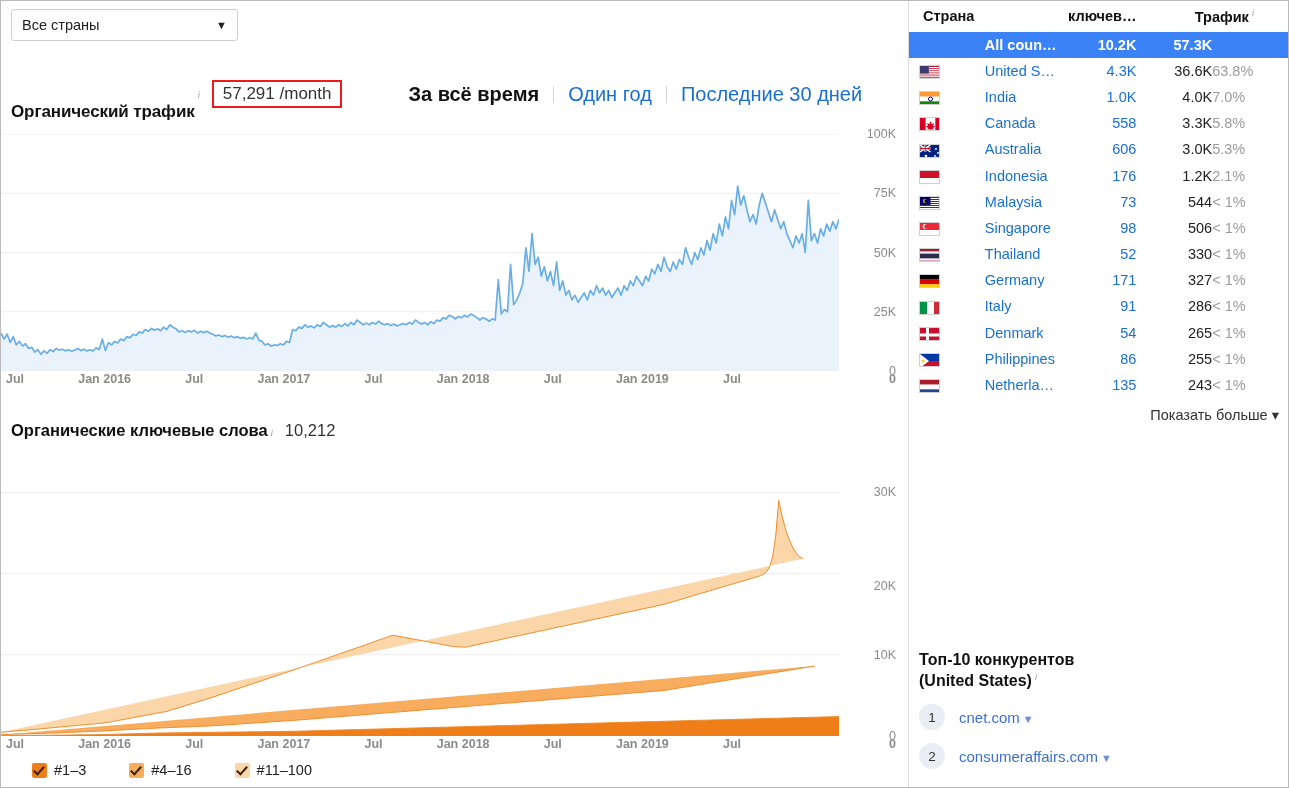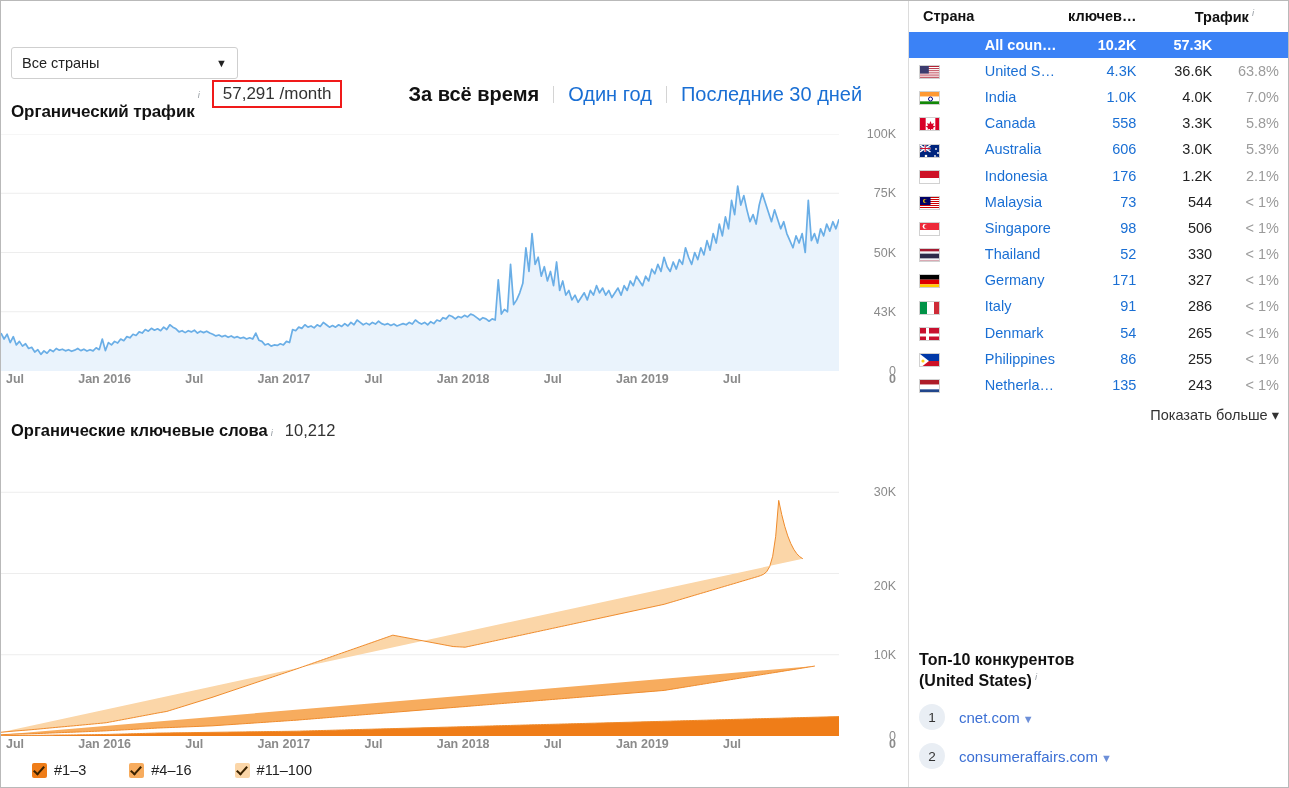--- a/index.html
+++ b/index.html
@@ -14,21 +14,21 @@
   }
   .frame { position:absolute; inset:0; border:1px solid #b9b9b9; display:flex; }
 
   
   .left { width: 908px; height:100%; position:relative; border-right:1px solid #dcdcdc; }
 
   .country-select {
     position:absolute; left:10px; top:8px; width:227px; height:32px;
     border:1px solid #cfcfcf; border-radius:3px; background:#fff;
     display:flex; align-items:center; padding:0 10px;
-    font-size:14.5px; color:#222; cursor:pointer;margin-top:38px;
+    font-size:14.5px; color:#222; cursor:pointer;
   }
   .country-select .caret { margin-left:auto; font-size:11px; color:#222; }
 
   .metric-row { position:absolute; left:10px; top:76px; right:10px; height:34px; display:flex; align-items:center; }
   .metric-title { font-size:17px; font-weight:bold; color:#111; letter-spacing:-0.1px;margin-top:36px; }
   .sup-i { font-size:9.5px; color:#9aa0a6; vertical-align:super; margin-left:3px; font-style:italic; font-weight:normal; }
   .metric-value-box {
     margin-left:12px; border:2.5px solid #f01a1a; padding:3px 9px 4px;
     font-size:17px; color:#333; line-height:1.05; background:#fff;
   }
@@ -67,21 +67,21 @@
   .ctable th {
     font-size:14.5px; font-weight:bold; color:#111; padding:6px 0 7px; text-align:left;
     background:#fff; white-space:nowrap;
   }
   .ctable th.num { text-align:right; }
   .ctable td { font-size:14.5px; padding:5px 0; white-space:nowrap; }
   .c-flag { width:34px; padding-left:10px !important; }
   .c-name { color:#1a6fd4; overflow:hidden; text-overflow:ellipsis; }
   .c-kw   { width:62px; text-align:right; color:#1a6fd4; }
   .c-tr   { width:62px; text-align:right; color:#222; }
-  .c-pct  { width:58px; text-align:right; color:#9b9b9b; padding-right:9px !important; }
+  .c-pct  { width:58px; text-align:left; color:#9b9b9b; padding-right:9px !important; }
   tr.selected { background:#3b82f6; }
   tr.selected td, tr.selected td.c-name, tr.selected td.c-kw, tr.selected td.c-tr { color:#fff; font-weight:bold; }
   tr.selected td.c-name { padding-left:0; }
   .flag { width:21px; height:14px; display:inline-block; border:0.5px solid rgba(0,0,0,.18); position:relative; overflow:hidden; vertical-align:middle; }
   .showmore { text-align:right; padding:9px 9px 0 0; font-size:14.5px; color:#333; cursor:pointer; }
 
   .comp { position:absolute; left:0; right:0; top:648px; padding:0 10px; }
   .comp-title { font-size:16px; font-weight:bold; color:#111; line-height:1.32; }
   .comp-item { display:flex; align-items:center; gap:14px; margin-top:13px; }
   .rank { width:26px; height:26px; border-radius:50%; background:#e9eef4; color:#333;
@@ -121,21 +121,21 @@
             <line x1="0" y1="237" x2="838" y2="237" stroke="#ededed" stroke-width="1"></line>
             <line x1="0" y1="177.75" x2="838" y2="177.75" stroke="#ededed" stroke-width="1"></line>
             <line x1="0" y1="118.5" x2="838" y2="118.5" stroke="#ededed" stroke-width="1"></line>
             <line x1="0" y1="59.25" x2="838" y2="59.25" stroke="#ededed" stroke-width="1"></line>
             <line x1="0" y1="0" x2="838" y2="0" stroke="#ededed" stroke-width="1"></line>
             <path d="M0,199.07999999999998 L3.06959706959707,205.005 L6.13919413919414,200.265 L9.20879120879121,208.56 L12.27838827838828,202.635 L15.347985347985349,210.93 L18.41758241758242,207.375 L21.487179487179485,212.115 L24.55677655677656,209.745 L27.626373626373628,214.485 L30.695970695970697,213.3 L33.765567765567766,218.04 L36.83516483516484,215.67000000000002 L39.904761904761905,220.41 L42.97435897435897,216.855 L46.043956043956044,219.225 L49.11355311355312,215.67000000000002 L52.18315018315018,217.566 L55.252747252747255,214.485 L58.32234432234432,216.144 L61.391941391941394,215.196 L64.46153846153847,216.855 L67.53113553113553,215.67000000000002 L70.60073260073261,217.329 L73.67032967032968,216.144 L76.73992673992673,214.485 L79.80952380952381,216.618 L82.87912087912088,215.196 L85.94871794871794,217.09199999999998 L89.01831501831502,215.67000000000002 L92.08791208791209,216.855 L95.15750915750915,213.774 L98.22710622710623,215.67000000000002 L101.2967032967033,205.005 L104.36630036630036,216.618 L107.43589743589743,208.56 L110.50549450549451,210.93 L113.57509157509156,207.375 L116.64468864468864,209.034 L119.71428571428571,205.005 L122.78388278388279,206.664 L125.85347985347985,202.635 L128.92307692307693,203.82 L131.99267399267399,200.265 L135.06227106227107,201.45 L138.13186813186812,197.89499999999998 L141.20146520146523,199.07999999999998 L144.27106227106228,195.525 L147.34065934065936,197.184 L150.4102564102564,194.34 L153.47985347985346,196.236 L156.54945054945054,194.814 L159.61904761904762,196.70999999999998 L162.6886446886447,193.155 L165.75824175824175,195.525 L168.82783882783883,190.785 L171.89743589743588,193.155 L174.96703296703296,194.814 L178.03663003663004,197.89499999999998 L181.10622710622712,196.70999999999998 L184.17582417582418,198.606 L187.24542124542126,196.70999999999998 L190.3150183150183,197.89499999999998 L193.3846153846154,196.236 L196.45421245421247,199.07999999999998 L199.52380952380952,197.184 L202.5934065934066,198.606 L205.66300366300365,197.184 L208.73260073260073,199.07999999999998 L211.80219780219778,200.265 L214.87179487179486,201.924 L217.94139194139197,200.976 L221.01098901098902,202.635 L224.08058608058607,201.45 L227.15018315018312,203.346 L230.21978021978023,201.924 L233.28937728937728,203.82 L236.35897435897436,202.635 L239.42857142857142,204.29399999999998 L242.49816849816852,203.346 L245.56776556776558,205.005 L248.63736263736263,203.82 L251.7069597069597,205.005 L254.77655677655676,199.07999999999998 L257.84615384615387,206.19 L260.9157509157509,207.375 L263.98534798534797,210.93 L267.05494505494505,209.745 L270.12454212454213,212.115 L273.1941391941392,210.93 L276.26373626373623,211.404 L279.3333333333333,209.745 L282.40293040293045,210.93 L285.4725274725275,207.375 L288.54212454212455,208.56 L291.6117216117216,195.525 L294.6813186813187,196.70999999999998 L297.75091575091574,193.155 L300.8205128205128,194.34 L303.8901098901099,190.785 L306.9597069597069,193.155 L310.02930402930406,191.97 L313.0989010989011,193.86599999999999 L316.16849816849816,190.785 L319.23809523809524,192.44400000000002 L322.3076923076923,188.41500000000002 L325.3772893772894,190.785 L328.4468864468864,193.155 L331.5164835164835,191.496 L334.5860805860806,193.155 L337.65567765567766,190.785 L340.72527472527474,192.44400000000002 L343.79487179487177,189.6 L346.86446886446885,191.97 L349.9340659340659,188.41500000000002 L353.003663003663,190.785 L356.0732600732601,186.04500000000002 L359.1428571428571,188.41500000000002 L362.21245421245425,190.785 L365.28205128205127,189.126 L368.35164835164835,190.785 L371.42124542124543,188.41500000000002 L374.4908424908425,190.074 L377.5604395604396,187.23000000000002 L380.6300366300366,189.6 L383.6996336996337,190.785 L386.7692307692308,189.6 L389.83882783882785,191.496 L392.90842490842493,190.074 L395.97802197802196,191.97 L399.04761904761904,190.785 L402.1172161172161,189.6 L405.1868131868132,190.785 L408.2564102564102,188.41500000000002 L411.3260073260073,190.074 L414.39560439560444,186.04500000000002 L417.46520146520146,188.41500000000002 L420.53479853479854,190.074 L423.60439560439556,188.41500000000002 L426.67399267399264,190.785 L429.7435897435897,187.704 L432.81318681318686,189.6 L435.88278388278394,186.04500000000002 L438.95238095238096,187.23000000000002 L442.02197802197804,183.675 L445.09157509157507,184.86 L448.16117216117215,181.305 L451.2307692307692,182.49 L454.30036630036625,184.86 L457.36996336996333,182.49 L460.43956043956047,183.675 L463.50915750915755,181.305 L466.57875457875457,182.964 L469.64835164835165,180.12 L472.71794871794873,181.305 L475.78754578754575,183.675 L478.85714285714283,186.04500000000002 L481.9267399267399,183.675 L484.99633699633705,184.86 L488.0659340659341,187.23000000000002 L491.13553113553115,184.86 L494.20512820512823,186.04500000000002 L497.27472527472526,145.755 L500.34432234432234,180.12 L503.4139194139194,175.38 L506.48351648351644,177.75 L509.5531135531135,130.35 L512.6227106227107,170.64 L515.6923076923077,165.9 L518.7619047619048,158.79 L521.8315018315018,149.31 L524.9010989010989,113.75999999999999 L527.9706959706959,137.46 L531.040293040293,99.54000000000002 L534.1098901098901,130.35 L537.1794871794872,123.24000000000001 L540.2490842490843,142.2 L543.3186813186813,132.72 L546.3882783882784,146.94 L549.4578754578755,137.46 L552.5274725274725,151.68 L555.5970695970695,127.97999999999999 L558.6666666666666,156.42 L561.7362637362637,146.94 L564.8058608058609,161.16 L567.8754578754579,156.42 L570.945054945055,165.9 L574.014652014652,161.16 L577.0842490842491,168.27 L580.1538461538462,163.53 L583.2234432234432,158.79 L586.2930402930402,165.9 L589.3626373626374,156.42 L592.4322344322345,161.16 L595.5018315018315,151.68 L598.5714285714286,158.79 L601.6410256410256,154.05 L604.7106227106227,161.16 L607.7802197802198,156.42 L610.8498168498169,163.53 L613.9194139194138,158.79 L616.989010989011,154.05 L620.0586080586081,161.16 L623.1282051282052,151.68 L626.1978021978022,156.42 L629.2673992673992,146.94 L632.3369963369963,151.68 L635.4065934065934,142.2 L638.4761904761905,146.94 L641.5457875457874,151.68 L644.6153846153846,142.2 L647.6849816849817,146.94 L650.7545787545788,135.09 L653.8241758241759,139.83 L656.8937728937728,130.35 L659.9633699633699,137.46 L663.032967032967,123.24000000000001 L666.1025641025641,132.72 L669.1721611721612,137.46 L672.2417582417582,127.97999999999999 L675.3113553113553,135.09 L678.3809523809524,125.61 L681.4505494505495,130.35 L684.5201465201465,113.75999999999999 L687.5897435897435,123.24000000000001 L690.6593406593406,130.35 L693.7289377289377,118.5 L696.7985347985349,125.61 L699.8681318681319,113.75999999999999 L702.9377289377289,120.87 L706.007326007326,106.64999999999998 L709.0769230769231,116.13 L712.1465201465202,99.54000000000002 L715.2161172161171,109.02 L718.2857142857142,90.06 L721.3553113553114,101.91000000000003 L724.4249084249085,82.94999999999999 L727.4945054945055,94.80000000000001 L730.5641025641025,66.36000000000001 L733.6336996336996,80.57999999999998 L736.7032967032967,52.139999999999986 L739.7728937728938,71.10000000000002 L742.8424908424909,61.620000000000005 L745.9120879120878,75.83999999999997 L748.981684981685,87.69 L752.0512820512821,80.57999999999998 L755.1208791208792,90.06 L758.1904761904761,71.10000000000002 L761.2600732600732,59.25 L764.3296703296703,68.73000000000002 L767.3992673992674,78.20999999999998 L770.4688644688645,87.69 L773.5384615384615,75.83999999999997 L776.6080586080586,85.32 L779.6776556776557,94.80000000000001 L782.7472527472528,87.69 L785.8168498168499,99.54000000000002 L788.8864468864468,106.64999999999998 L791.9560439560439,113.75999999999999 L795.025641025641,101.91000000000003 L798.0952380952381,109.02 L801.1648351648352,99.54000000000002 L804.2344322344322,118.5 L807.3040293040293,66.36000000000001 L810.3736263736264,106.64999999999998 L813.4432234432235,99.54000000000002 L816.5128205128204,109.02 L819.5824175824175,94.80000000000001 L822.6520146520146,101.91000000000003 L825.7216117216118,90.06 L828.7912087912089,97.17000000000002 L831.8608058608058,87.69 L834.9304029304029,94.80000000000001 L838,85.32 L838,237 L0,237 Z" fill="#eaf3fc" stroke="none"></path>
             <path d="M0,199.07999999999998 L3.06959706959707,205.005 L6.13919413919414,200.265 L9.20879120879121,208.56 L12.27838827838828,202.635 L15.347985347985349,210.93 L18.41758241758242,207.375 L21.487179487179485,212.115 L24.55677655677656,209.745 L27.626373626373628,214.485 L30.695970695970697,213.3 L33.765567765567766,218.04 L36.83516483516484,215.67000000000002 L39.904761904761905,220.41 L42.97435897435897,216.855 L46.043956043956044,219.225 L49.11355311355312,215.67000000000002 L52.18315018315018,217.566 L55.252747252747255,214.485 L58.32234432234432,216.144 L61.391941391941394,215.196 L64.46153846153847,216.855 L67.53113553113553,215.67000000000002 L70.60073260073261,217.329 L73.67032967032968,216.144 L76.73992673992673,214.485 L79.80952380952381,216.618 L82.87912087912088,215.196 L85.94871794871794,217.09199999999998 L89.01831501831502,215.67000000000002 L92.08791208791209,216.855 L95.15750915750915,213.774 L98.22710622710623,215.67000000000002 L101.2967032967033,205.005 L104.36630036630036,216.618 L107.43589743589743,208.56 L110.50549450549451,210.93 L113.57509157509156,207.375 L116.64468864468864,209.034 L119.71428571428571,205.005 L122.78388278388279,206.664 L125.85347985347985,202.635 L128.92307692307693,203.82 L131.99267399267399,200.265 L135.06227106227107,201.45 L138.13186813186812,197.89499999999998 L141.20146520146523,199.07999999999998 L144.27106227106228,195.525 L147.34065934065936,197.184 L150.4102564102564,194.34 L153.47985347985346,196.236 L156.54945054945054,194.814 L159.61904761904762,196.70999999999998 L162.6886446886447,193.155 L165.75824175824175,195.525 L168.82783882783883,190.785 L171.89743589743588,193.155 L174.96703296703296,194.814 L178.03663003663004,197.89499999999998 L181.10622710622712,196.70999999999998 L184.17582417582418,198.606 L187.24542124542126,196.70999999999998 L190.3150183150183,197.89499999999998 L193.3846153846154,196.236 L196.45421245421247,199.07999999999998 L199.52380952380952,197.184 L202.5934065934066,198.606 L205.66300366300365,197.184 L208.73260073260073,199.07999999999998 L211.80219780219778,200.265 L214.87179487179486,201.924 L217.94139194139197,200.976 L221.01098901098902,202.635 L224.08058608058607,201.45 L227.15018315018312,203.346 L230.21978021978023,201.924 L233.28937728937728,203.82 L236.35897435897436,202.635 L239.42857142857142,204.29399999999998 L242.49816849816852,203.346 L245.56776556776558,205.005 L248.63736263736263,203.82 L251.7069597069597,205.005 L254.77655677655676,199.07999999999998 L257.84615384615387,206.19 L260.9157509157509,207.375 L263.98534798534797,210.93 L267.05494505494505,209.745 L270.12454212454213,212.115 L273.1941391941392,210.93 L276.26373626373623,211.404 L279.3333333333333,209.745 L282.40293040293045,210.93 L285.4725274725275,207.375 L288.54212454212455,208.56 L291.6117216117216,195.525 L294.6813186813187,196.70999999999998 L297.75091575091574,193.155 L300.8205128205128,194.34 L303.8901098901099,190.785 L306.9597069597069,193.155 L310.02930402930406,191.97 L313.0989010989011,193.86599999999999 L316.16849816849816,190.785 L319.23809523809524,192.44400000000002 L322.3076923076923,188.41500000000002 L325.3772893772894,190.785 L328.4468864468864,193.155 L331.5164835164835,191.496 L334.5860805860806,193.155 L337.65567765567766,190.785 L340.72527472527474,192.44400000000002 L343.79487179487177,189.6 L346.86446886446885,191.97 L349.9340659340659,188.41500000000002 L353.003663003663,190.785 L356.0732600732601,186.04500000000002 L359.1428571428571,188.41500000000002 L362.21245421245425,190.785 L365.28205128205127,189.126 L368.35164835164835,190.785 L371.42124542124543,188.41500000000002 L374.4908424908425,190.074 L377.5604395604396,187.23000000000002 L380.6300366300366,189.6 L383.6996336996337,190.785 L386.7692307692308,189.6 L389.83882783882785,191.496 L392.90842490842493,190.074 L395.97802197802196,191.97 L399.04761904761904,190.785 L402.1172161172161,189.6 L405.1868131868132,190.785 L408.2564102564102,188.41500000000002 L411.3260073260073,190.074 L414.39560439560444,186.04500000000002 L417.46520146520146,188.41500000000002 L420.53479853479854,190.074 L423.60439560439556,188.41500000000002 L426.67399267399264,190.785 L429.7435897435897,187.704 L432.81318681318686,189.6 L435.88278388278394,186.04500000000002 L438.95238095238096,187.23000000000002 L442.02197802197804,183.675 L445.09157509157507,184.86 L448.16117216117215,181.305 L451.2307692307692,182.49 L454.30036630036625,184.86 L457.36996336996333,182.49 L460.43956043956047,183.675 L463.50915750915755,181.305 L466.57875457875457,182.964 L469.64835164835165,180.12 L472.71794871794873,181.305 L475.78754578754575,183.675 L478.85714285714283,186.04500000000002 L481.9267399267399,183.675 L484.99633699633705,184.86 L488.0659340659341,187.23000000000002 L491.13553113553115,184.86 L494.20512820512823,186.04500000000002 L497.27472527472526,145.755 L500.34432234432234,180.12 L503.4139194139194,175.38 L506.48351648351644,177.75 L509.5531135531135,130.35 L512.6227106227107,170.64 L515.6923076923077,165.9 L518.7619047619048,158.79 L521.8315018315018,149.31 L524.9010989010989,113.75999999999999 L527.9706959706959,137.46 L531.040293040293,99.54000000000002 L534.1098901098901,130.35 L537.1794871794872,123.24000000000001 L540.2490842490843,142.2 L543.3186813186813,132.72 L546.3882783882784,146.94 L549.4578754578755,137.46 L552.5274725274725,151.68 L555.5970695970695,127.97999999999999 L558.6666666666666,156.42 L561.7362637362637,146.94 L564.8058608058609,161.16 L567.8754578754579,156.42 L570.945054945055,165.9 L574.014652014652,161.16 L577.0842490842491,168.27 L580.1538461538462,163.53 L583.2234432234432,158.79 L586.2930402930402,165.9 L589.3626373626374,156.42 L592.4322344322345,161.16 L595.5018315018315,151.68 L598.5714285714286,158.79 L601.6410256410256,154.05 L604.7106227106227,161.16 L607.7802197802198,156.42 L610.8498168498169,163.53 L613.9194139194138,158.79 L616.989010989011,154.05 L620.0586080586081,161.16 L623.1282051282052,151.68 L626.1978021978022,156.42 L629.2673992673992,146.94 L632.3369963369963,151.68 L635.4065934065934,142.2 L638.4761904761905,146.94 L641.5457875457874,151.68 L644.6153846153846,142.2 L647.6849816849817,146.94 L650.7545787545788,135.09 L653.8241758241759,139.83 L656.8937728937728,130.35 L659.9633699633699,137.46 L663.032967032967,123.24000000000001 L666.1025641025641,132.72 L669.1721611721612,137.46 L672.2417582417582,127.97999999999999 L675.3113553113553,135.09 L678.3809523809524,125.61 L681.4505494505495,130.35 L684.5201465201465,113.75999999999999 L687.5897435897435,123.24000000000001 L690.6593406593406,130.35 L693.7289377289377,118.5 L696.7985347985349,125.61 L699.8681318681319,113.75999999999999 L702.9377289377289,120.87 L706.007326007326,106.64999999999998 L709.0769230769231,116.13 L712.1465201465202,99.54000000000002 L715.2161172161171,109.02 L718.2857142857142,90.06 L721.3553113553114,101.91000000000003 L724.4249084249085,82.94999999999999 L727.4945054945055,94.80000000000001 L730.5641025641025,66.36000000000001 L733.6336996336996,80.57999999999998 L736.7032967032967,52.139999999999986 L739.7728937728938,71.10000000000002 L742.8424908424909,61.620000000000005 L745.9120879120878,75.83999999999997 L748.981684981685,87.69 L752.0512820512821,80.57999999999998 L755.1208791208792,90.06 L758.1904761904761,71.10000000000002 L761.2600732600732,59.25 L764.3296703296703,68.73000000000002 L767.3992673992674,78.20999999999998 L770.4688644688645,87.69 L773.5384615384615,75.83999999999997 L776.6080586080586,85.32 L779.6776556776557,94.80000000000001 L782.7472527472528,87.69 L785.8168498168499,99.54000000000002 L788.8864468864468,106.64999999999998 L791.9560439560439,113.75999999999999 L795.025641025641,101.91000000000003 L798.0952380952381,109.02 L801.1648351648352,99.54000000000002 L804.2344322344322,118.5 L807.3040293040293,66.36000000000001 L810.3736263736264,106.64999999999998 L813.4432234432235,99.54000000000002 L816.5128205128204,109.02 L819.5824175824175,94.80000000000001 L822.6520146520146,101.91000000000003 L825.7216117216118,90.06 L828.7912087912089,97.17000000000002 L831.8608058608058,87.69 L834.9304029304029,94.80000000000001 L838,85.32" fill="none" stroke="#6aaee6" stroke-width="1.7" stroke-linejoin="round"></path>
           </svg>
         <div id="traffic-ylabels">
             <div class="ylab" style="top: 237px;">0</div>
-            <div class="ylab" style="top: 177.75px;">43K</div>
+            <div class="ylab" style="top: 177.75px;">25K</div>
             <div class="ylab" style="top: 118.5px;">50K</div>
             <div class="ylab" style="top: 59.25px;">75K</div>
             <div class="ylab" style="top: 0px;">100K</div>
           </div>
       </div>
     </div>
     <div class="xaxis" style="top:371px;" id="traffic-xlabels">
         <div class="xlab" style="left: 14px;">Jul</div>
         <div class="xlab" style="left: 103.626px;">Jan 2016</div>
         <div class="xlab" style="left: 193.251px;">Jul</div>

